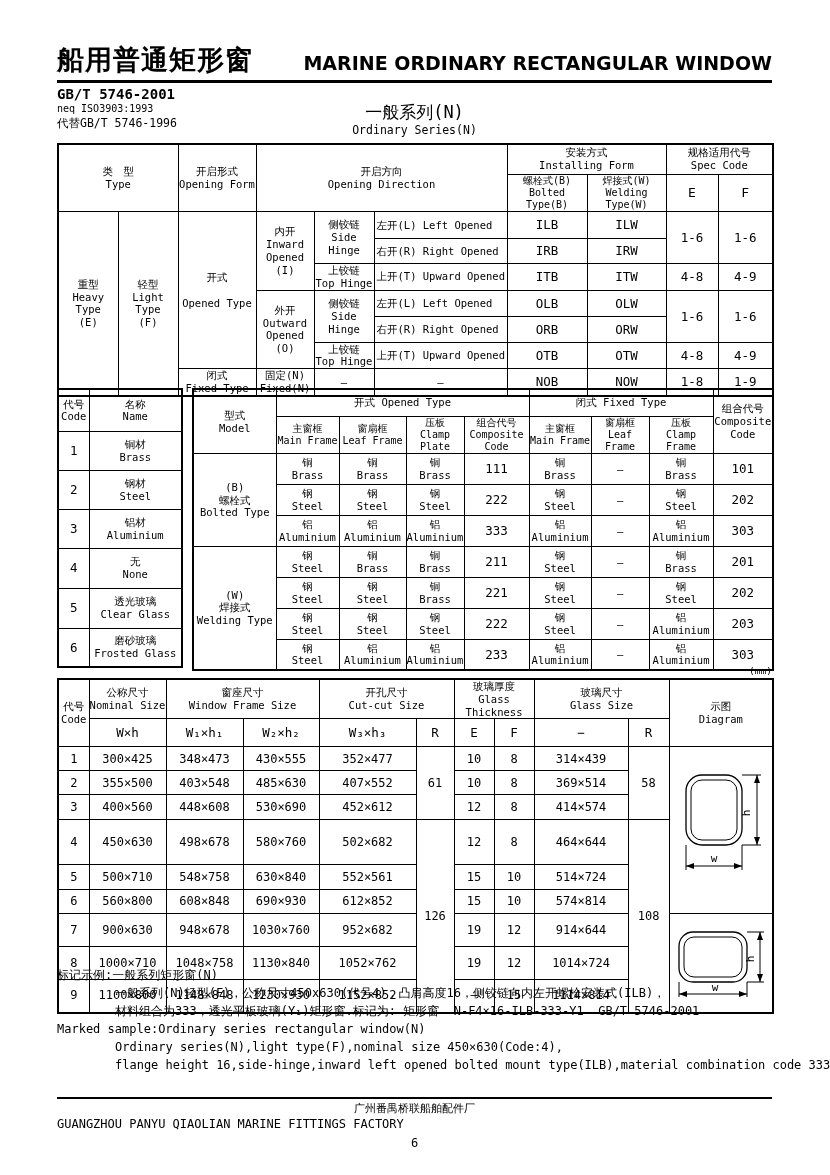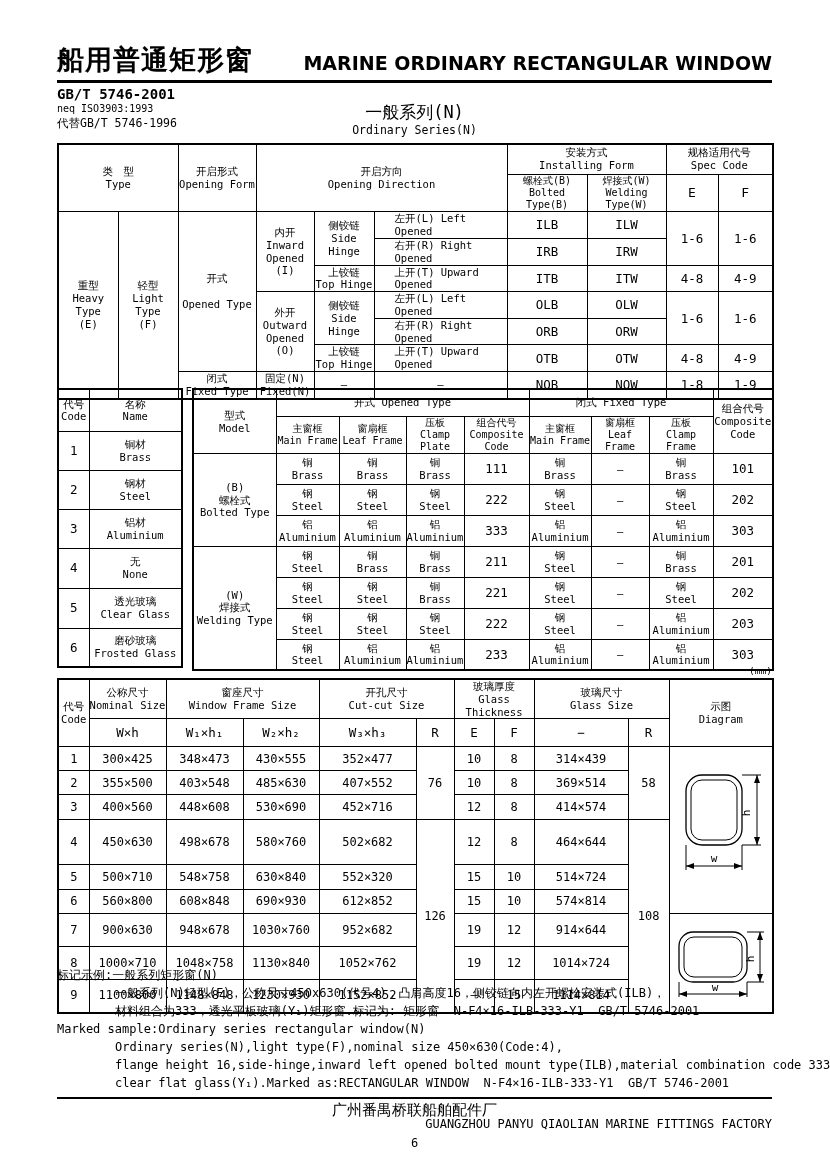--- a/index.html
+++ b/index.html
@@ -22,31 +22,31 @@
   
   table{border-collapse:collapse;table-layout:fixed;position:absolute;border:2px solid #000}
   td{border:1px solid #000;text-align:center;vertical-align:middle;
      white-space:pre-line;font-size:10.5px;line-height:1.22;padding:0;overflow:hidden}
   .t1{left:57px;top:143px;width:715px;height:235px}
   .t2a{left:57px;top:388px;width:124px;height:280px}
   .t2b{left:192px;top:388px;width:580px;height:280px}
   .t3{left:57px;top:678px;width:715px;height:284px}
   .lg{font-size:12.5px}          
   .sm{font-size:10px}           
-  .dir{text-align:left;padding-left:20px;font-size:10.5px}
+  .dir{text-align:left;padding-left:2px;font-size:10.5px}
   .ef{font-size:13px}
   .t3 .val{font-size:12px}
   .diagcell{vertical-align:middle}
   
   .notes{left:57px;top:966px;width:715px;font-size:12px;line-height:18px}
   .note-line{white-space:pre}
   .ind{padding-left:58px}
   .rule-bottom{left:57px;top:1097px;width:715px;height:2px;background:#000}
-  .footer-cn{left:57px;top:1101px;width:715px;text-align:center;font-size:15px}
-  .footer-en{left:57px;top:1117px;width:715px;text-align:right;font-size:12px}
+  .footer-cn{left:57px;top:1101px;width:715px;text-align:center;font-size:11px}
+  .footer-en{left:57px;top:1117px;width:715px;text-align:left;font-size:12px}
   .page-num{left:57px;top:1136px;width:715px;text-align:center;font-size:12px}
   svg{display:block;margin:0 auto}
 </style>
 </head>
 <body>
 
 <div class="abs title-cn">船用普通矩形窗</div>
 <div class="abs title-en">MARINE ORDINARY RECTANGULAR WINDOW</div>
 <div class="abs rule-top"></div>
 <div class="abs std1">GB/T 5746-2001</div>
@@ -410,21 +410,21 @@
     <td class="lg">F</td>
     <td class="lg">−</td>
     <td class="lg">R</td>
   </tr>
   <tr style="height:24px">
     <td class="val">1</td>
     <td class="val">300×425</td>
     <td class="val">348×473</td>
     <td class="val">430×555</td>
     <td class="val">352×477</td>
-    <td class="val" rowspan="3">76</td>
+    <td class="val" rowspan="3">61</td>
     <td class="val">10</td>
     <td class="val">8</td>
     <td class="val">314×439</td>
     <td class="val" rowspan="3">58</td>
     <td class="diagcell" rowspan="6">
       <svg width="100" height="140" viewBox="0 0 100 140">
         <rect x="15" y="15" width="56" height="70" rx="16" fill="none" stroke="#000" stroke-width="1.3"></rect>
         <rect x="20" y="20" width="46" height="60" rx="11" fill="none" stroke="#000" stroke-width="1"></rect>
         <line x1="71" y1="15" x2="90" y2="15" stroke="#000" stroke-width="1"></line>
         <line x1="71" y1="85" x2="90" y2="85" stroke="#000" stroke-width="1"></line>
@@ -449,21 +449,21 @@
     <td class="val">407×552</td>
     <td class="val">10</td>
     <td class="val">8</td>
     <td class="val">369×514</td>
   </tr>
   <tr style="height:25px">
     <td class="val">3</td>
     <td class="val">400×560</td>
     <td class="val">448×608</td>
     <td class="val">530×690</td>
-    <td class="val">452×716</td>
+    <td class="val">452×612</td>
     <td class="val">12</td>
     <td class="val">8</td>
     <td class="val">414×574</td>
   </tr>
   <tr style="height:24px">
     <td class="val">4</td>
     <td class="val">450×630</td>
     <td class="val">498×678</td>
     <td class="val">580×760</td>
     <td class="val">502×682</td>
@@ -471,21 +471,21 @@
     <td class="val">12</td>
     <td class="val">8</td>
     <td class="val">464×644</td>
     <td class="val" rowspan="6">108</td>
   </tr>
   <tr style="height:25px">
     <td class="val">5</td>
     <td class="val">500×710</td>
     <td class="val">548×758</td>
     <td class="val">630×840</td>
-    <td class="val">552×320</td>
+    <td class="val">552×561</td>
     <td class="val">15</td>
     <td class="val">10</td>
     <td class="val">514×724</td>
   </tr>
   <tr style="height:24px">
     <td class="val">6</td>
     <td class="val">560×800</td>
     <td class="val">608×848</td>
     <td class="val">690×930</td>
     <td class="val">612×852</td>
@@ -544,19 +544,18 @@
 </tbody>
   </table>
 
 <div class="abs notes">
   <div class="note-line">标记示例:一般系列矩形窗(N)</div>
   <div class="note-line ind">一般系列(N)轻型(F)，公称尺寸450x630(代号4)，凸肩高度16，侧铰链向内左开螺栓安装式(ILB)，</div>
   <div class="note-line ind">材料组合为333，透光平板玻璃(Y₁)矩形窗.标记为: 矩形窗  N-F4×16-ILB-333-Y1  GB/T 5746-2001</div>
   <div class="note-line">Marked sample:Ordinary series rectangular window(N)</div>
   <div class="note-line ind">Ordinary series(N),light type(F),nominal size 450×630(Code:4),</div>
   <div class="note-line ind">flange height 16,side-hinge,inward left opened bolted mount type(ILB),material combination code 333,</div>
-  <div class="note-line ind">clear flat glass(Y₁).Marked as:RECTANGULAR WINDOW  N-F4×16-ILB-333-Y1  GB/T 5746-2001</div>
 </div>
 
 <div class="abs rule-bottom"></div>
 <div class="abs footer-cn">广州番禺桥联船舶配件厂</div>
 <div class="abs footer-en">GUANGZHOU PANYU QIAOLIAN MARINE FITTINGS FACTORY</div>
 <div class="abs page-num">6</div>
 
 </body></html>

